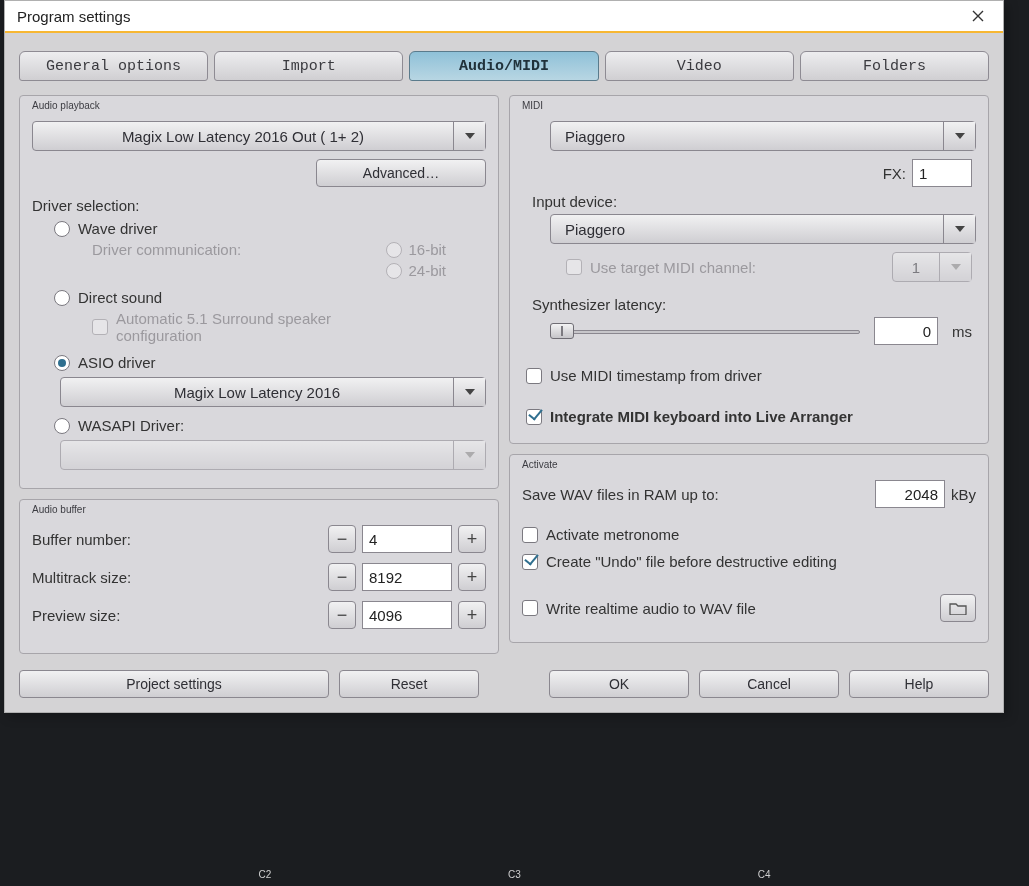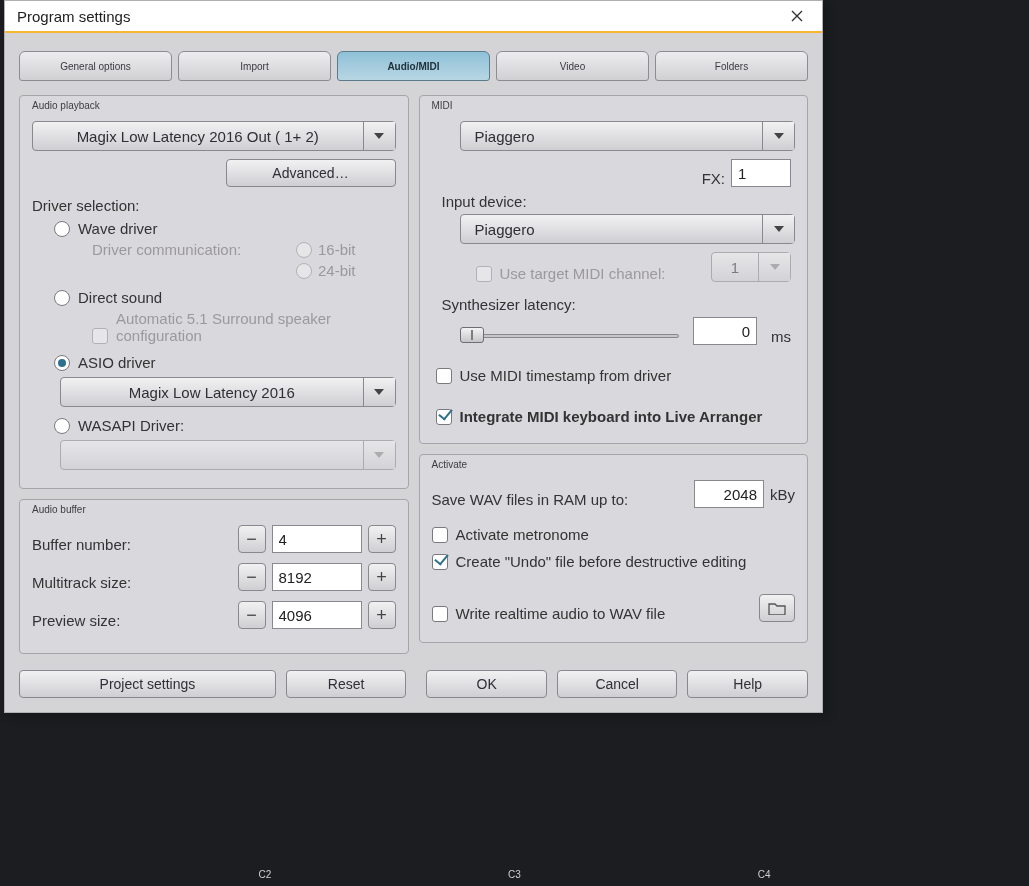--- a/index.html
+++ b/index.html
@@ -1,51 +1,51 @@
 <!DOCTYPE html>
 <html><head>
 <meta charset="utf-8">
 <style>
   * { box-sizing: border-box; font-family: "Segoe UI", Tahoma, sans-serif; }
   body { margin: 0; background: #1b1d20; width: 1029px; height: 886px; position: relative; overflow: hidden; }
   .app-bg { position:absolute; inset:0; background:#1b1d20; }
   .key-labels { position:absolute; left:0; right:0; bottom:6px; display:flex; justify-content:space-around; color:#cfcfcf; font-size:10px; padding:0 140px; }
   .dialog {
-    position: absolute; left: 4px; top: 0; width: 819px; background: #b91c1c;
+    position: absolute; left: 4px; top: 0; width: 1000px; background: #b91c1c;
     border:1px solid #b0b0b0; box-shadow: 4px 4px 10px rgba(0,0,0,.25);
   }
   .titlebar {
     display:flex; align-items:center; justify-content:space-between;
     height:32px; padding:0 4px 0 12px; background:#fff; border-bottom:2px solid #f7b733;
   }
   .titlebar .title { font-size:15px; color:#222; }
   .titlebar .close { width:42px; height:28px; display:flex; align-items:center; justify-content:center; cursor:pointer; }
   .body { background:#d4d3d5; padding:18px 14px 14px 14px; }
   .tabs { display:flex; gap:6px; margin-bottom:14px; }
   .tab {
     flex:1; height:30px; border:1px solid #8e8b93; border-radius:6px 6px 3px 3px;
     background:linear-gradient(#ededef,#d0cfd2);
     display:flex; align-items:center; justify-content:center;
-    font-size:10px; color:#3a3a3f; cursor:pointer;
+    font-size:15px; color:#3a3a3f; cursor:pointer;font-family:Liberation Mono, monospace;
   }
   .tab.active {
     background:linear-gradient(#8fc1d8,#b8d6e3);
     color:#20323b; font-weight:600;
     border-color:#5a7b8c;
   }
   .columns { display:flex; gap:10px; }
   .col { flex:1; display:flex; flex-direction:column; gap:10px; }
   .group {
     border:1px solid #a7a5aa; border-radius:4px;
     background:#d9d8dc; padding:10px 12px 14px 12px; position:relative;
   }
   .group-title { font-size:10px; color:#3c3c42; margin:-6px 0 10px 0; }
   .label { font-size:15px; color:#333; }
   .label.disabled { color:#9b999e; }
-  .row { display:flex; align-items:flex-end; gap:8px; margin:4px 0; }
+  .row { display:flex; align-items:center; gap:8px; margin:4px 0; }
   .indent1 { padding-left:22px; }
   .indent2 { padding-left:60px; }
   .combo {
     display:flex; align-items:center;
     height:30px; border:1px solid #8a878f; border-radius:4px;
     background:linear-gradient(#f1f1f2,#cfced2);
   }
   .combo .text { flex:1; text-align:center; font-size:15px; color:#2f2f35; }
   .combo .arrow {
     width:32px; height:100%; border-left:1px solid #8a878f;

